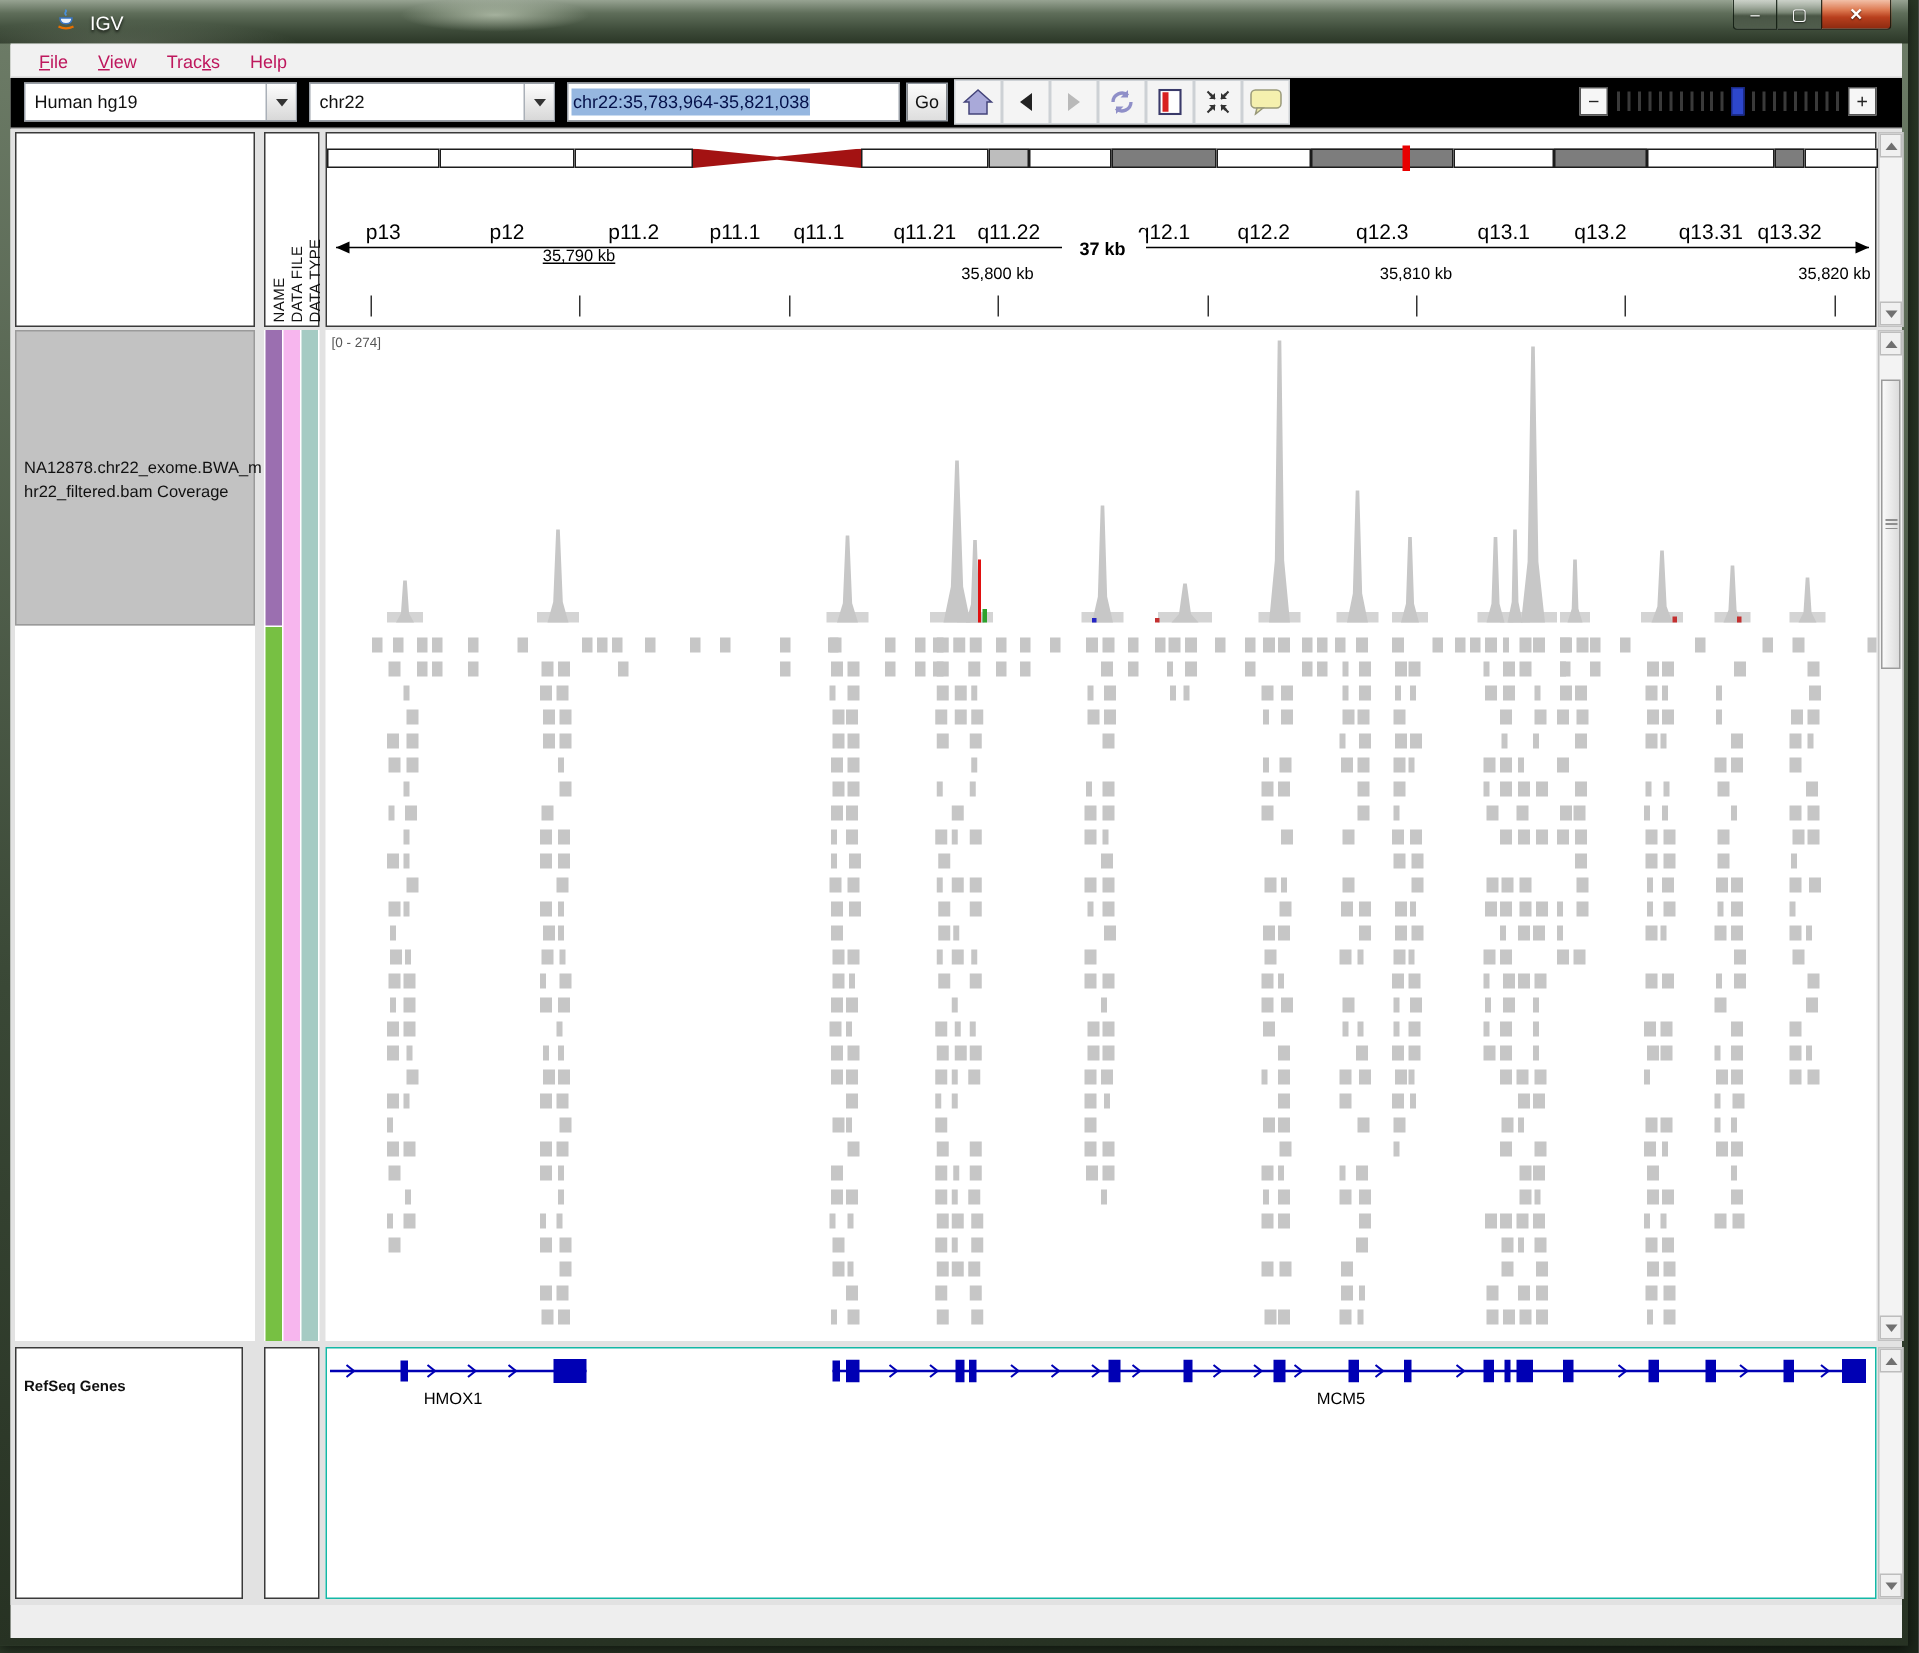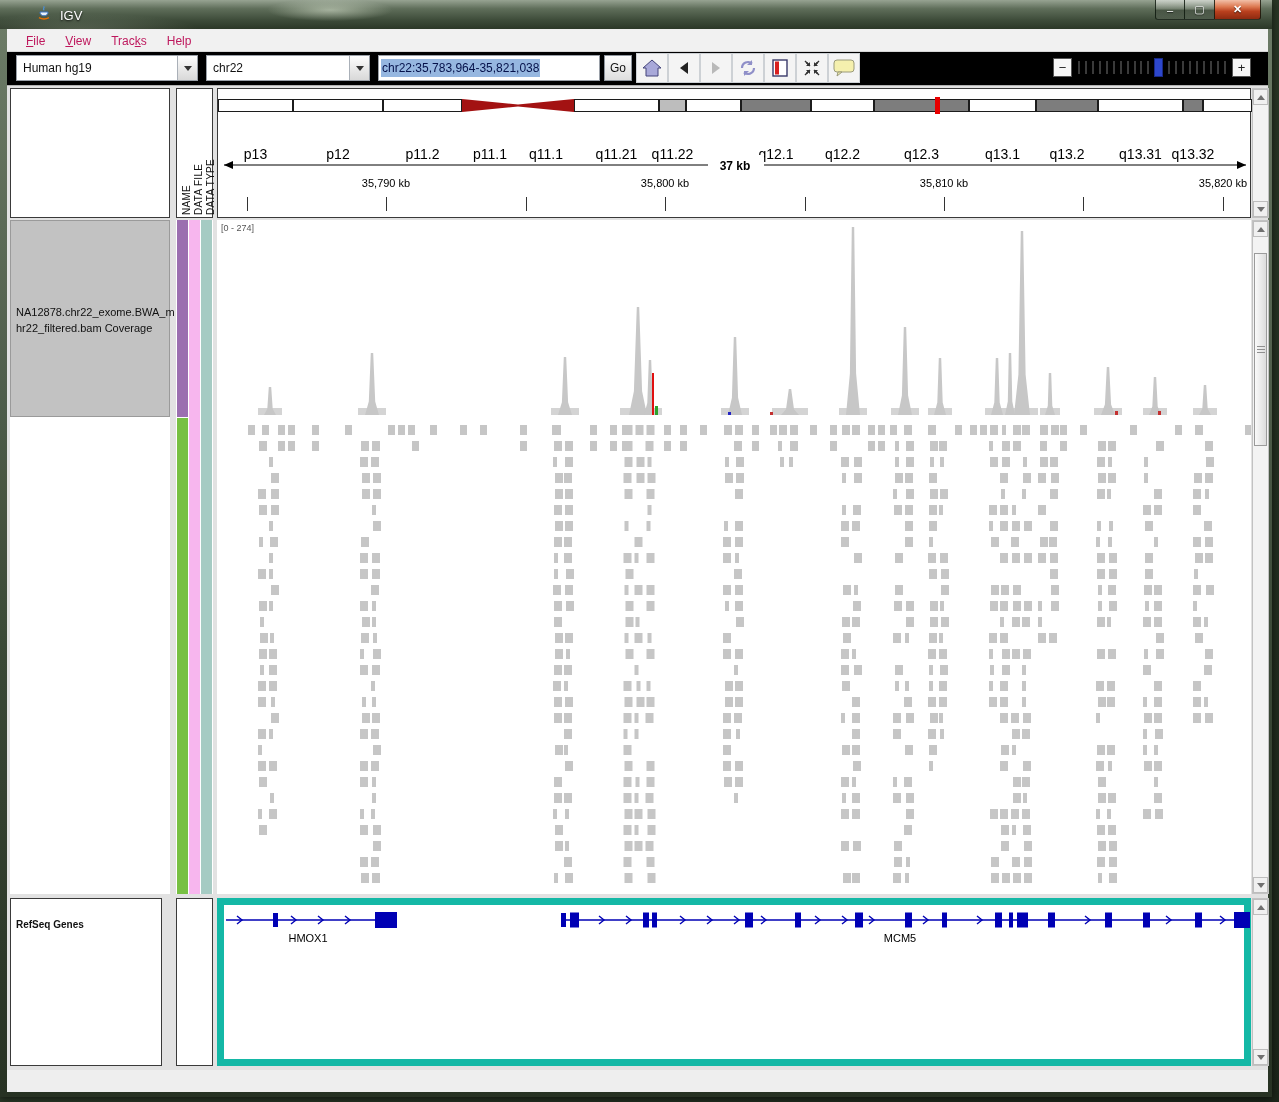--- a/index.html
+++ b/index.html
@@ -52,21 +52,21 @@
   .zoom-btn{width:19px;height:19px;border:1px solid #555;background:#f6f6f6;font-size:13px;
     display:flex;align-items:center;justify-content:center;color:#222;}
   .zoom-ticks{display:flex;justify-content:space-between;align-items:center;width:148px;height:22px;margin:0 6px;}
   .zoom-tick{width:2px;height:13px;background:#3a3a3a;}
   .zoom-thumb{width:9px;height:19px;background:#2d47cc;border:1px solid #1a2a88;}
   
   .content{position:absolute;left:0;top:57px;width:1261px;height:984px;background:#e2e2e2;}
   .rowpanel{position:absolute;left:0;width:1261px;}
   .box{position:absolute;background:#fff;}
   .dkborder{border:1px solid #3a3a3a;}
-  .ltborder{border:7px solid #14b8a6;padding-left:44px;}
+  .ltborder{border:1px solid #14b8a6;padding-left:44px;}
   .vlabel{position:absolute;width:122px;height:12px;font-size:10px;color:#111;
     transform:rotate(-90deg);transform-origin:top left;letter-spacing:.3px;}
   .attrbar{position:absolute;width:11px;}
   
   .sb{position:absolute;width:17px;background:#f3f3f3;border:1px solid #c2c2c2;}
   .sb-btn{position:absolute;left:0;width:15px;height:16px;background:#f0f0f0;border:1px solid #bdbdbd;
     display:flex;align-items:center;justify-content:center;}
   .tri-up-s{width:0;height:0;border-left:4px solid transparent;border-right:4px solid transparent;border-bottom:5px solid #707070;}
   .tri-dn-s{width:0;height:0;border-left:4px solid transparent;border-right:4px solid transparent;border-top:5px solid #707070;}
   .sb-thumb{position:absolute;left:1px;width:13px;background:linear-gradient(90deg,#fafafa,#dcdcdc);
@@ -260,21 +260,21 @@
               </div>
               <svg width="1034" height="130" style="position:absolute;left:0;top:0;">
                 <g>
                   <line x1="6" y1="76" x2="1028" y2="76" stroke="#000" stroke-width="1"></line>
                   <path d="M6 76l9 -4v8z" fill="#000"></path>
                   <path d="M1028 76l-9 -4v8z" fill="#000"></path>
                   <rect x="490" y="66" width="56" height="20" fill="#fff"></rect>
                   <text x="517" y="81" text-anchor="middle" font-size="12" font-weight="bold" font-family="Liberation Sans, sans-serif" fill="#000">37 kb</text>
                 </g>
               </svg>
-              <div class="tick-label" style="left: 168px; top: 88px;">35,790 kb</div>
+              <div class="tick-label" style="left: 168px; top: 76px; text-decoration: underline;">35,790 kb</div>
               <div class="tick-label" style="left: 447px; top: 88px;">35,800 kb</div>
               <div class="tick-label" style="left: 726px; top: 88px;">35,810 kb</div>
               <div class="tick-label" style="left: 1005px; top: 88px;">35,820 kb</div>
               <div class="minor-tick" style="left:29px;top:108px;"></div>
               <div class="minor-tick" style="left:168px;top:108px;"></div>
               <div class="minor-tick" style="left:308px;top:108px;"></div>
               <div class="minor-tick" style="left:447px;top:108px;"></div>
               <div class="minor-tick" style="left:587px;top:108px;"></div>
               <div class="minor-tick" style="left:726px;top:108px;"></div>
               <div class="minor-tick" style="left:865px;top:108px;"></div>

